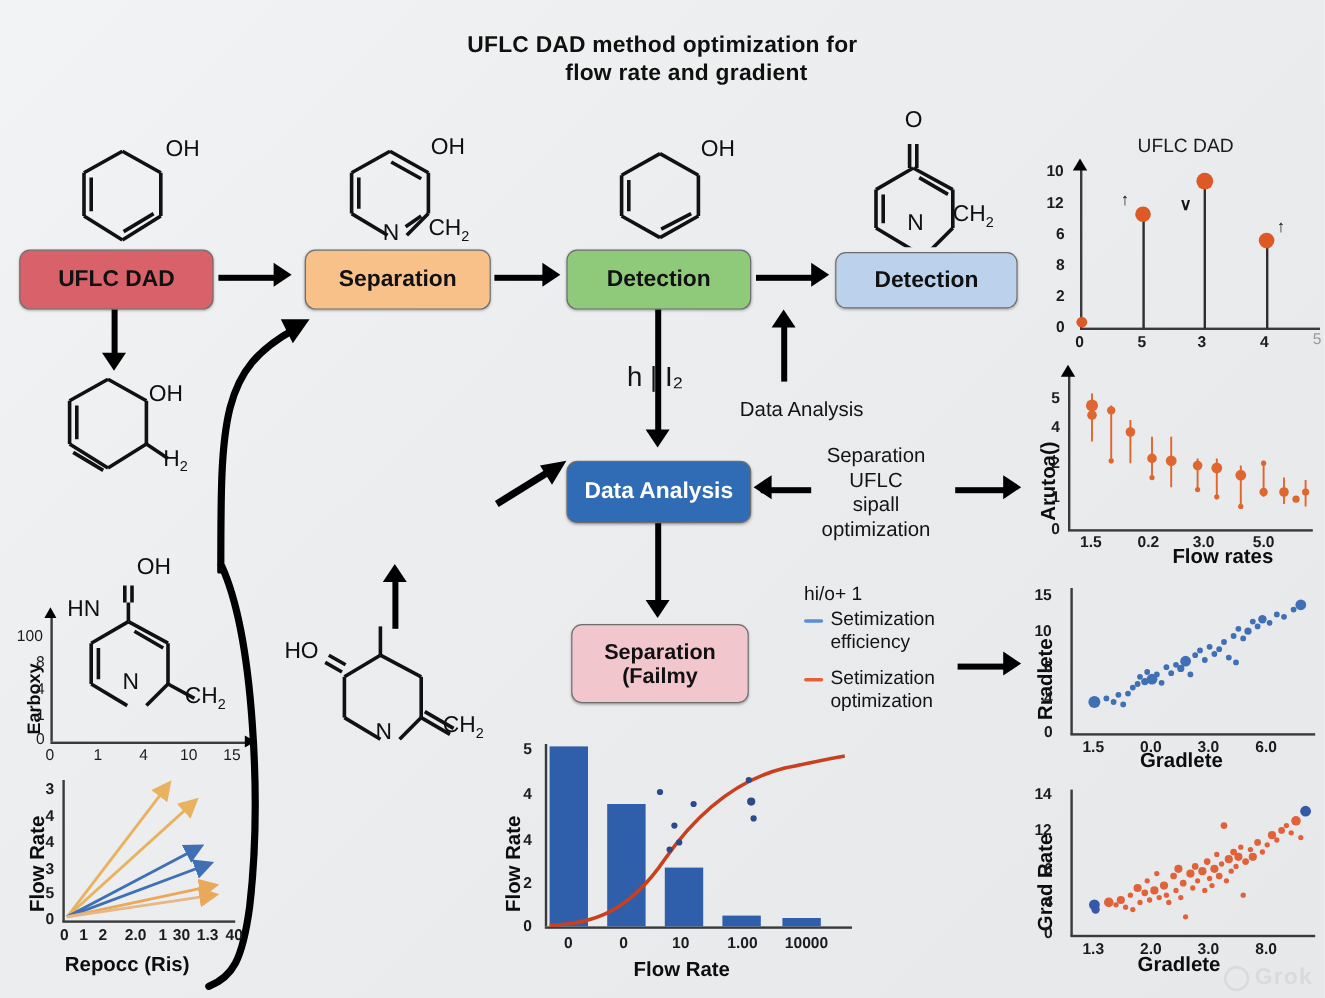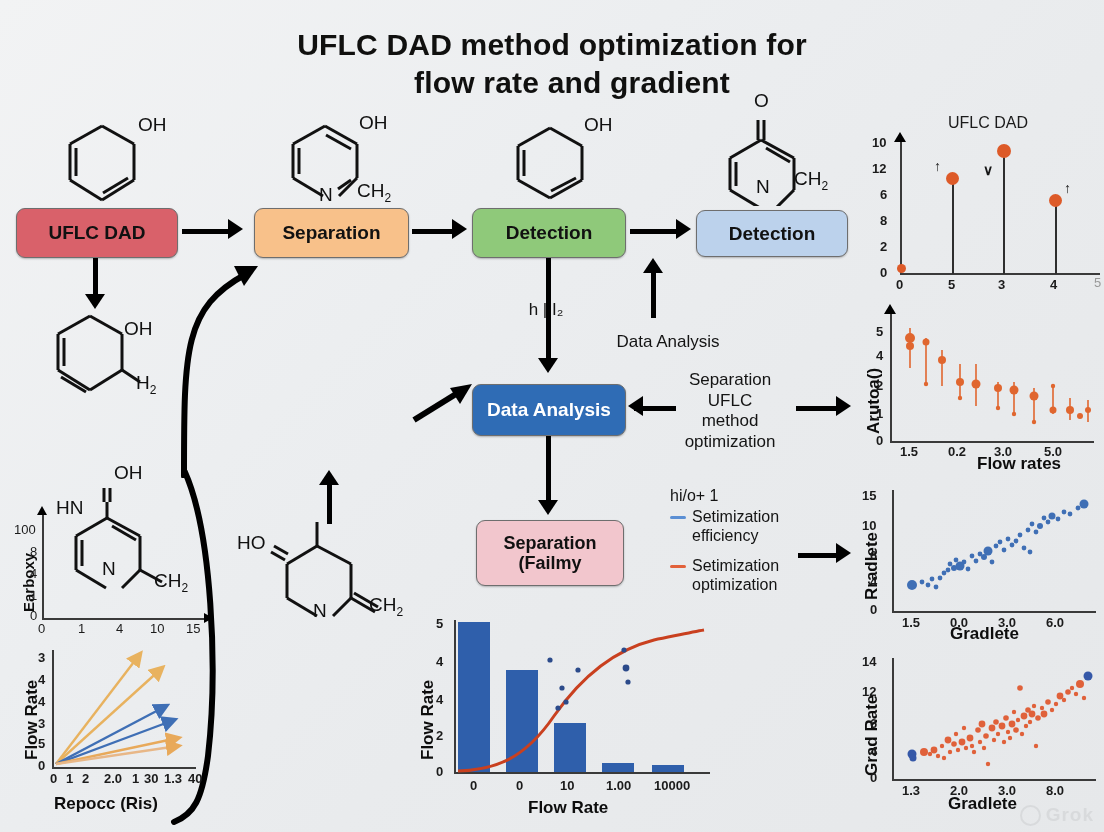--- a/index.html
+++ b/index.html
@@ -8,21 +8,21 @@
     font-family:"Liberation Sans", sans-serif;
     background:linear-gradient(135deg,#f2f3f4 0%,#eceef0 35%,#e9ebed 60%,#e6e8ea 100%);
     position:relative;
   }
   #root{position:absolute;inset:0;}
   .abs{position:absolute;}
 
   
   #title{
     left:0;top:26px;width:1104px;text-align:center;
-    font-size:30px;font-weight:bold;color:#10100f;line-height:1.28;
+    font-size:19px;font-weight:bold;color:#10100f;line-height:1.28;
     letter-spacing:.2px;
   }
   #title .l2{display:block;margin-left:40px;}
 
   
   .node{
     border-radius:9px;border:1.6px solid #6e6e6e;
     display:flex;align-items:center;justify-content:center;
     text-align:center;font-weight:bold;color:#111;
     box-shadow:0 1px 2px rgba(0,0,0,.25);
@@ -250,21 +250,21 @@
   <div class="head r abs" style="left:452px;top:219px;"></div>
 
   <div class="abs arrow-h" style="left:630px;top:229px;width:48px;"></div>
   <div class="head r abs" style="left:676px;top:219px;"></div>
 
   <div class="abs arrow-v" style="left:93px;top:258px;height:40px;"></div>
   <div class="head d abs" style="left:85px;top:294px;"></div>
 
   <div class="abs arrow-v" style="left:546px;top:258px;height:104px;"></div>
   <div class="head d abs" style="left:538px;top:358px;"></div>
-  <div class="abs plabel" style="left:498px;top:300px;width:96px;font-size:17px;">h  |  I₂</div>
+  <div class="abs plabel" style="left:498px;top:300px;width:96px;font-size:23px;">h  |  I₂</div>
 
   <div class="abs arrow-v" style="left:651px;top:266px;height:52px;"></div>
   <div class="head u abs" style="left:643px;top:258px;"></div>
   <div class="abs plabel big" style="left:598px;top:332px;width:140px;">Data Analysis</div>
 
   <div class="abs" style="left:412px;top:380px;width:62px;height:44px;">
     <svg width="62" height="44" viewBox="0 0 62 44">
       <path d="M2 40 L44 14" stroke="#000" stroke-width="6" fill="none"></path>
       <path d="M60 4 L38 8 L48 24 Z" fill="#000"></path>
     </svg>
@@ -274,21 +274,21 @@
   <div class="head u abs" style="left:319px;top:470px;"></div>
 
   <div class="abs arrow-v" style="left:546px;top:436px;height:68px;"></div>
   <div class="head d abs" style="left:538px;top:500px;"></div>
 
   <div class="abs arrow-h" style="left:634px;top:406px;width:42px;"></div>
   <div class="head l abs" style="left:628px;top:396px;"></div>
   <div class="abs plabel big" style="left:664px;top:370px;width:132px;">
     <div>Separation</div>
     <div>UFLC</div>
-    <div>method</div>
+    <div>sipall</div>
     <div>optimization</div>
   </div>
 
   <div class="abs arrow-h" style="left:796px;top:406px;width:42px;"></div>
   <div class="head r abs" style="left:836px;top:396px;"></div>
 
   <div class="abs" style="left:670px;top:486px;width:120px;">
     <div class="legend-text" style="margin-bottom:2px;">hi/o+ 1</div>
     <div class="legend-row">
       <span class="legend-dash" style="background:#5b8fd4;"></span>

